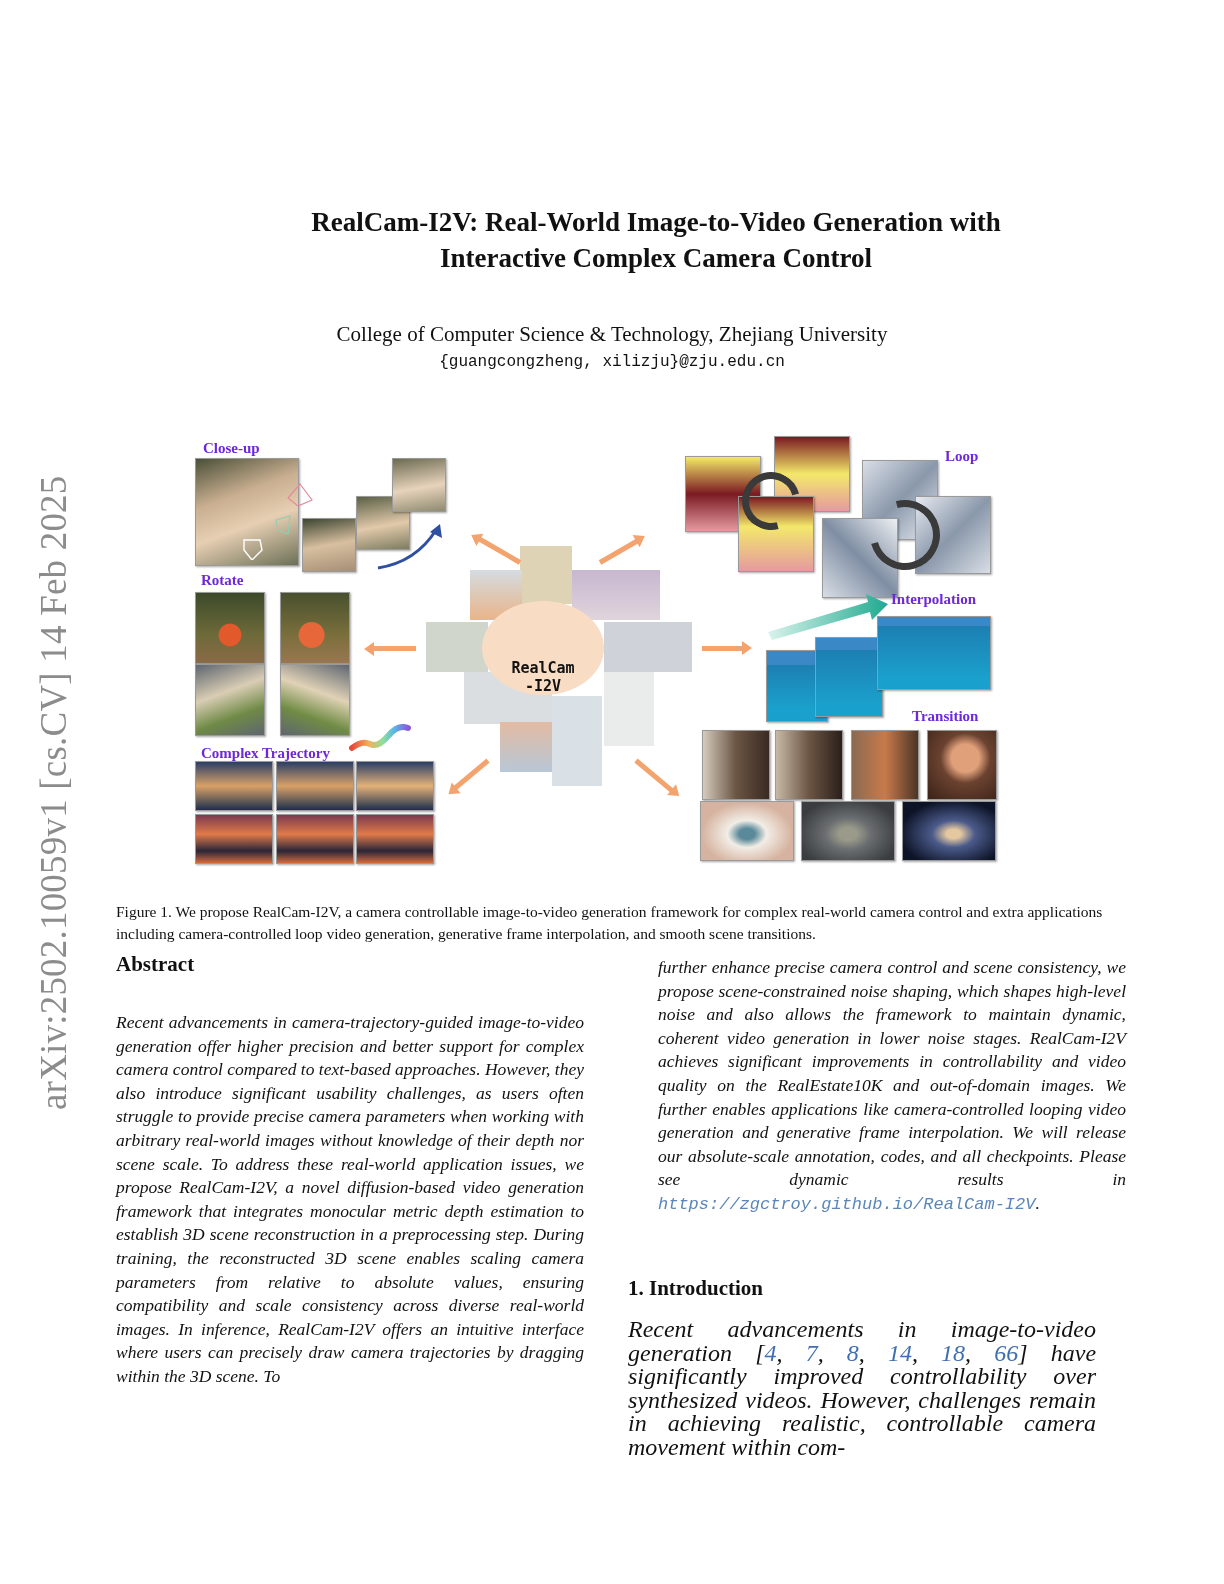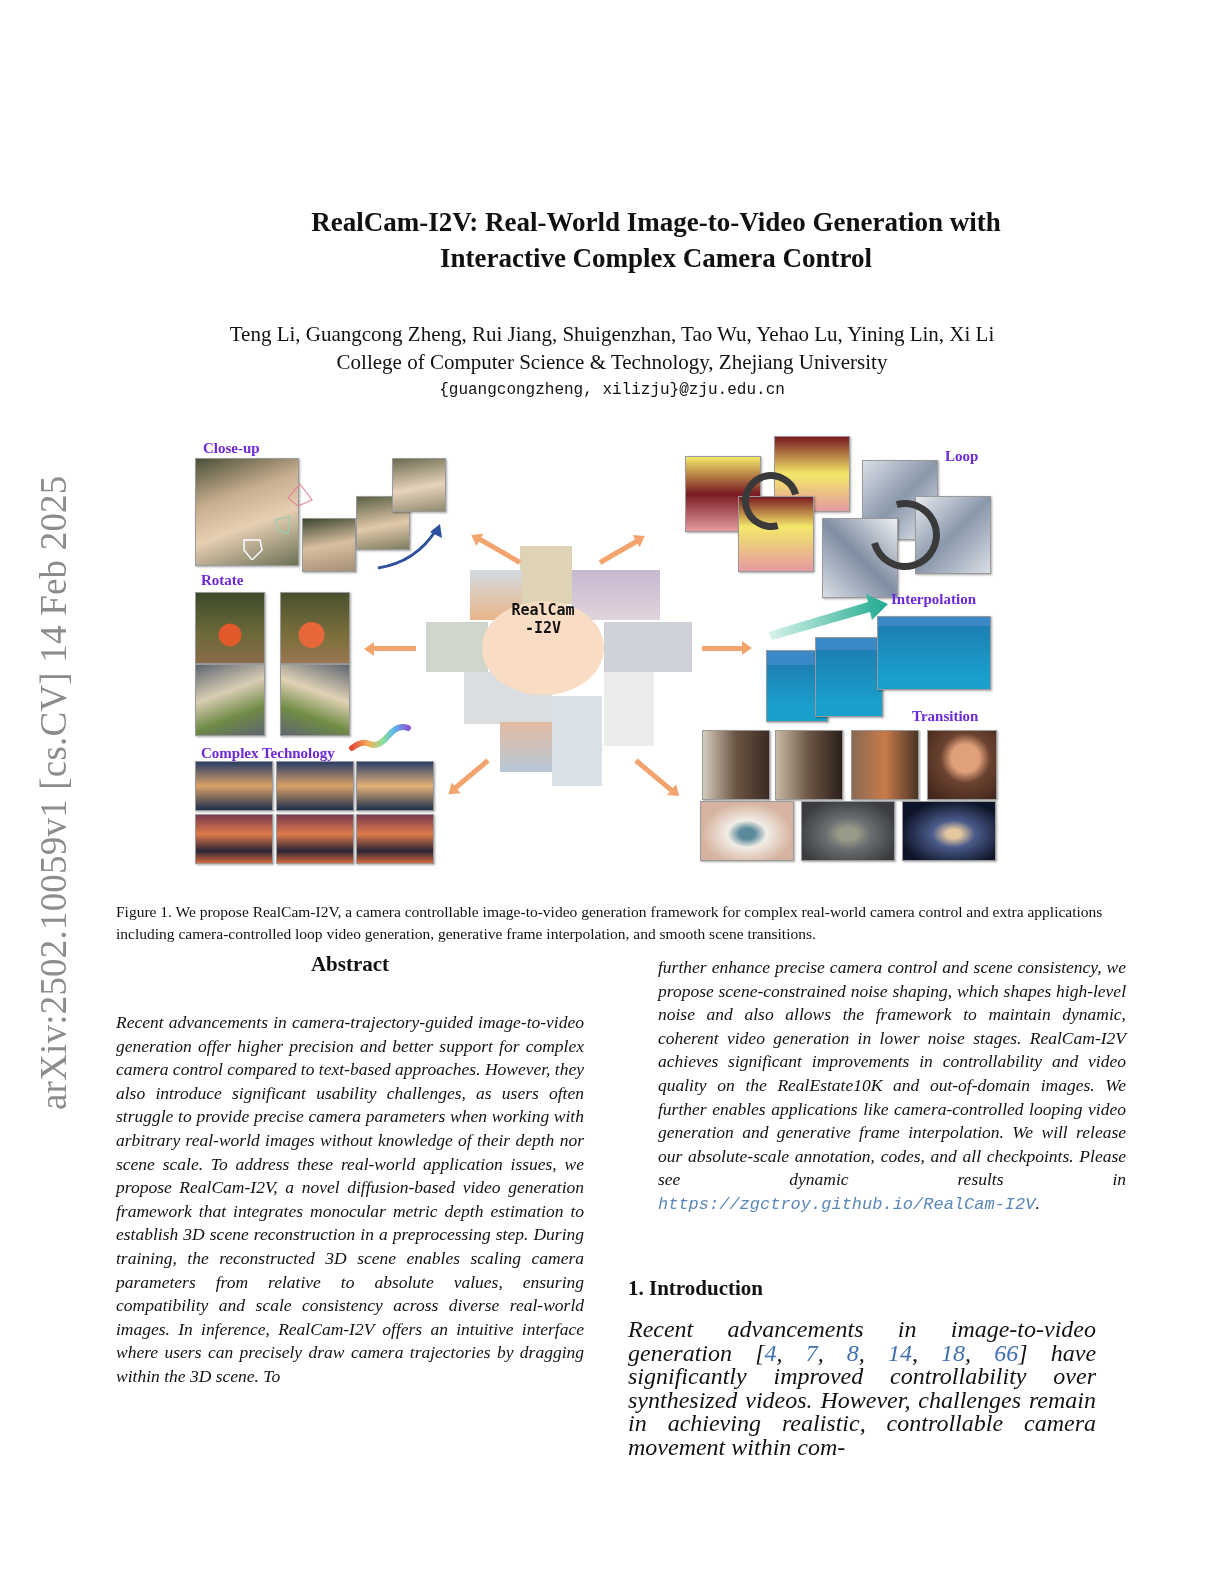--- a/index.html
+++ b/index.html
@@ -17,50 +17,49 @@
     .email { font-family: "Liberation Mono", "DejaVu Sans Mono", monospace; font-size: 16px; }
 
     
     .figure { position: absolute; left: 190px; top: 432px; width: 820px; height: 440px; }
     .fig-label { position: absolute; font-weight: bold; font-size: 15px; color: #6d28d9; }
     .thumb { position: absolute; border: 1px solid #9a9a9a; box-shadow: 1px 1px 2px rgba(0,0,0,.35); }
     .arrow { position: absolute; height: 5px; background: #f3a36d; transform-origin: 0 50%; }
     .arrow::after { content: ""; position: absolute; right: -8px; top: -5px; border-left: 10px solid #f3a36d;
                     border-top: 7px solid transparent; border-bottom: 7px solid transparent; }
     .center-ellipse { position: absolute; left: 292px; top: 169px; width: 122px; height: 94px; border-radius: 50%;
-                      background: #f8dcc4; display: flex; align-items: flex-start; justify-content: center;
+                      background: #f8dcc4; display: flex; align-items: flex-end; justify-content: center;
                       text-align: center; font-family: "DejaVu Sans Mono", monospace; font-weight: bold;
                       font-size: 15px; line-height: 18px; color: #111; }
     .ring { position: absolute; border: 7px solid #3a3a3a; border-radius: 50%; border-right-color: transparent; }
 
     .caption { position: absolute; left: 116px; top: 901px; width: 990px; font-size: 15.5px; line-height: 22px; }
 
     .col { position: absolute; width: 468px; font-size: 17.5px; line-height: 23.6px; text-align: justify; }
     .col-left { left: 116px; top: 1011px; font-style: italic; }
     .col-right { left: 628px; top: 956px; }
-    .abstract-head { position: absolute; left: 116px; width: 468px; top: 952px; text-align: center;
+    .abstract-head { position: absolute; left: 116px; width: 468px; top: 952px; text-align: left;
                      font-weight: bold; font-size: 21px; }
     .italic { font-style: italic; margin-left: 30px; }
     .link { font-family: "Liberation Mono", "DejaVu Sans Mono", monospace; color: #5a86b8; font-style: italic; font-size: 17px; }
     .section-head { position: absolute; left: 628px; top: 1276px; font-weight: bold; font-size: 21px; }
     .intro { position: absolute; left: 628px; top: 1318px; width: 468px; font-size: 24px; line-height: 23.6px; text-align: justify; font-style: italic; }
     .cite { color: #3f6fae; }
   </style>
 </head>
 <body>
 
 <div class="arxiv-stamp">arXiv:2502.10059v1  [cs.CV]  14 Feb 2025</div>
 
 <div class="title">
   <div>RealCam-I2V: Real-World Image-to-Video Generation with</div>
   <div>Interactive Complex Camera Control</div>
 </div>
 
 <div class="authors">
-  <div>Teng Li, Guangcong Zheng, Rui Jiang, Shuigenzhan, Tao Wu, Yehao Lu, Yining Lin, Xi Li</div>
   <div>College of Computer Science &amp; Technology, Zhejiang University</div>
   <div class="email">{guangcongzheng, xilizju}@zju.edu.cn</div>
 </div>
 
 <div class="figure">
 
   <div class="fig-label" style="left:13px;top:8px;">Close-up</div>
   <div class="thumb" style="left:5px;top:26px;width:102px;height:106px;background:linear-gradient(160deg,#4a5038 0%,#c9ae90 35%,#e7cfb3 60%,#6b7056 100%);"></div>
   <svg style="position:absolute;left:50px;top:48px;" width="80" height="80">
     <polygon points="60,4 72,20 58,26 48,18" fill="none" stroke="#e58a9a" stroke-width="1.2"></polygon>
@@ -86,21 +85,21 @@
         <linearGradient id="rb" x1="0" x2="1">
           <stop offset="0" stop-color="#e64a3c"></stop>
           <stop offset=".3" stop-color="#f2b05a"></stop>
           <stop offset=".55" stop-color="#8ee09a"></stop>
           <stop offset=".75" stop-color="#5ab7e8"></stop>
           <stop offset="1" stop-color="#8a5ad8"></stop>
         </linearGradient>
       </defs>
     <path d="M4 24 Q14 16 22 20 T40 12 T60 4" fill="none" stroke="url(#rb)" stroke-width="6" stroke-linecap="round"></path>
   </svg>
-  <div class="fig-label" style="left:11px;top:313px;">Complex Technology</div>
+  <div class="fig-label" style="left:11px;top:313px;">Complex Trajectory</div>
   <div class="thumb" style="left:5px;top:329px;width:76px;height:48px;background:linear-gradient(#2a3e66,#d9a168 50%,#1c2f4c);"></div>
   <div class="thumb" style="left:86px;top:329px;width:76px;height:48px;background:linear-gradient(#2a3e66,#d9a168 50%,#1c2f4c);"></div>
   <div class="thumb" style="left:166px;top:329px;width:76px;height:48px;background:linear-gradient(#2a3e66,#e4b279 50%,#1c2f4c);"></div>
   <div class="thumb" style="left:5px;top:382px;width:76px;height:48px;background:linear-gradient(#7a3a4e,#e07a4a 40%,#2a2538 75%,#d86a3a);"></div>
   <div class="thumb" style="left:86px;top:382px;width:76px;height:48px;background:linear-gradient(#7a3a4e,#e07a4a 40%,#2a2538 75%,#d86a3a);"></div>
   <div class="thumb" style="left:166px;top:382px;width:76px;height:48px;background:linear-gradient(#7a3a4e,#e07a4a 40%,#2a2538 75%,#d86a3a);"></div>
 
   <div style="position:absolute;left:234px;top:114px;width:270px;height:262px;opacity:.78;">
     <div style="position:absolute;left:96px;top:0;width:52px;height:58px;background:#d7c7a2;"></div>
     <div style="position:absolute;left:46px;top:24px;width:52px;height:50px;background:linear-gradient(#c9d2d8,#e3a06a);"></div>

